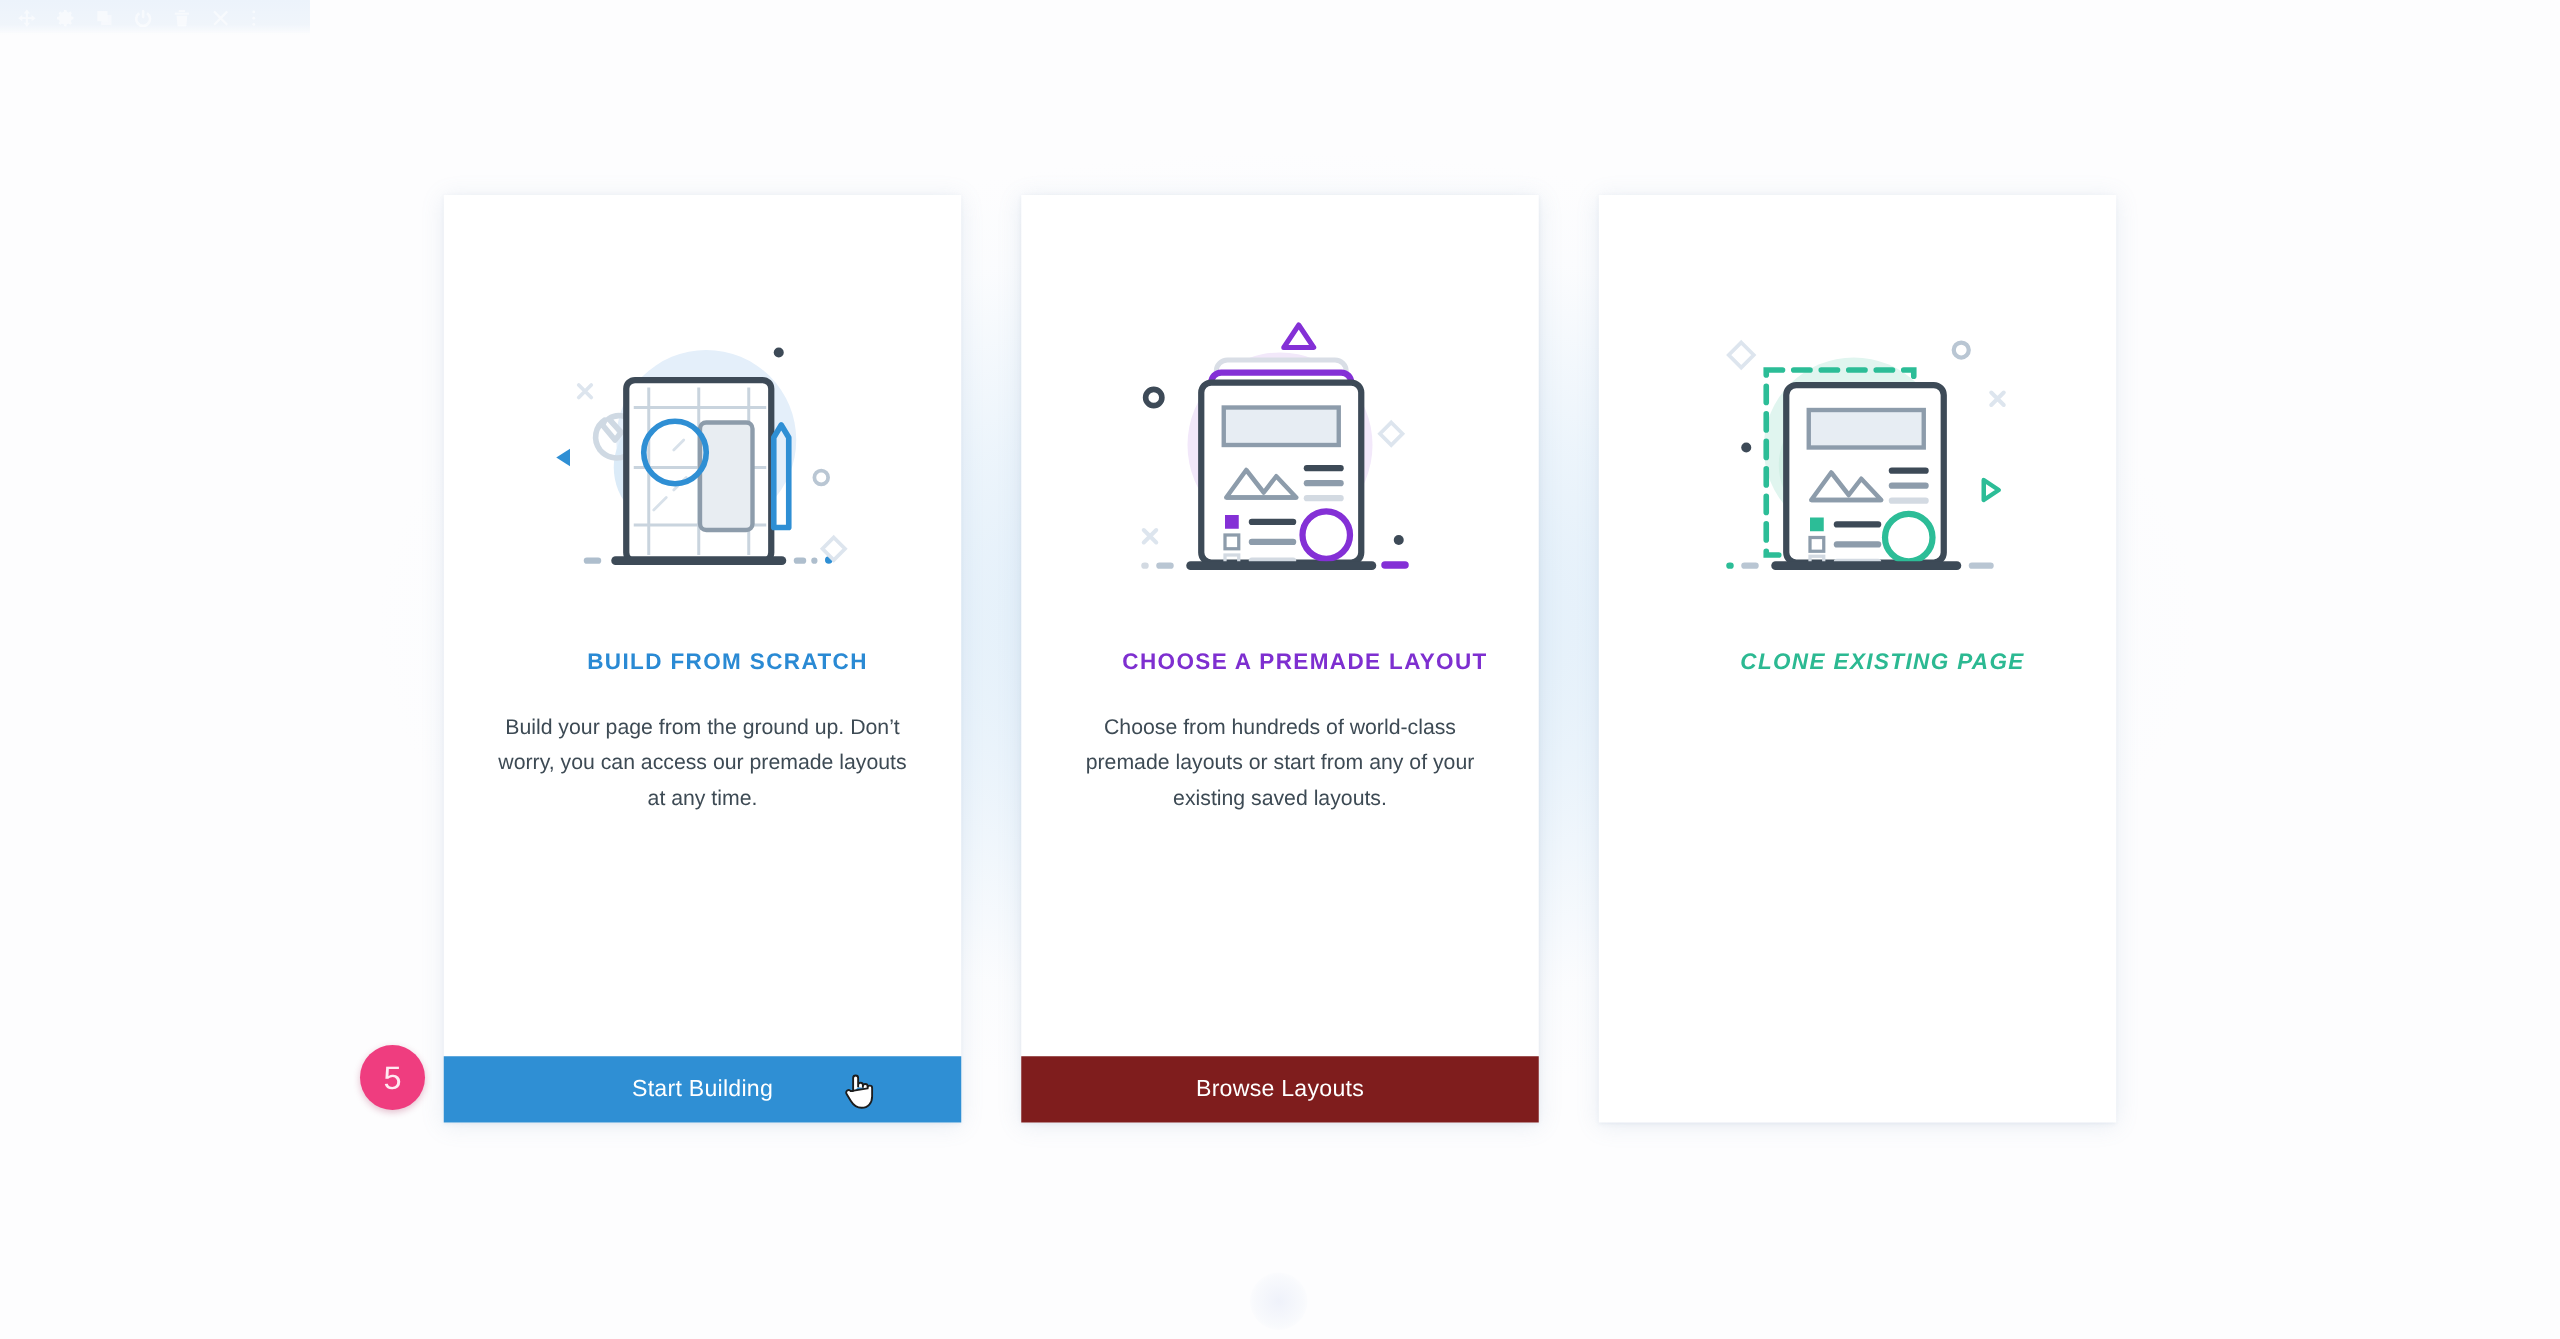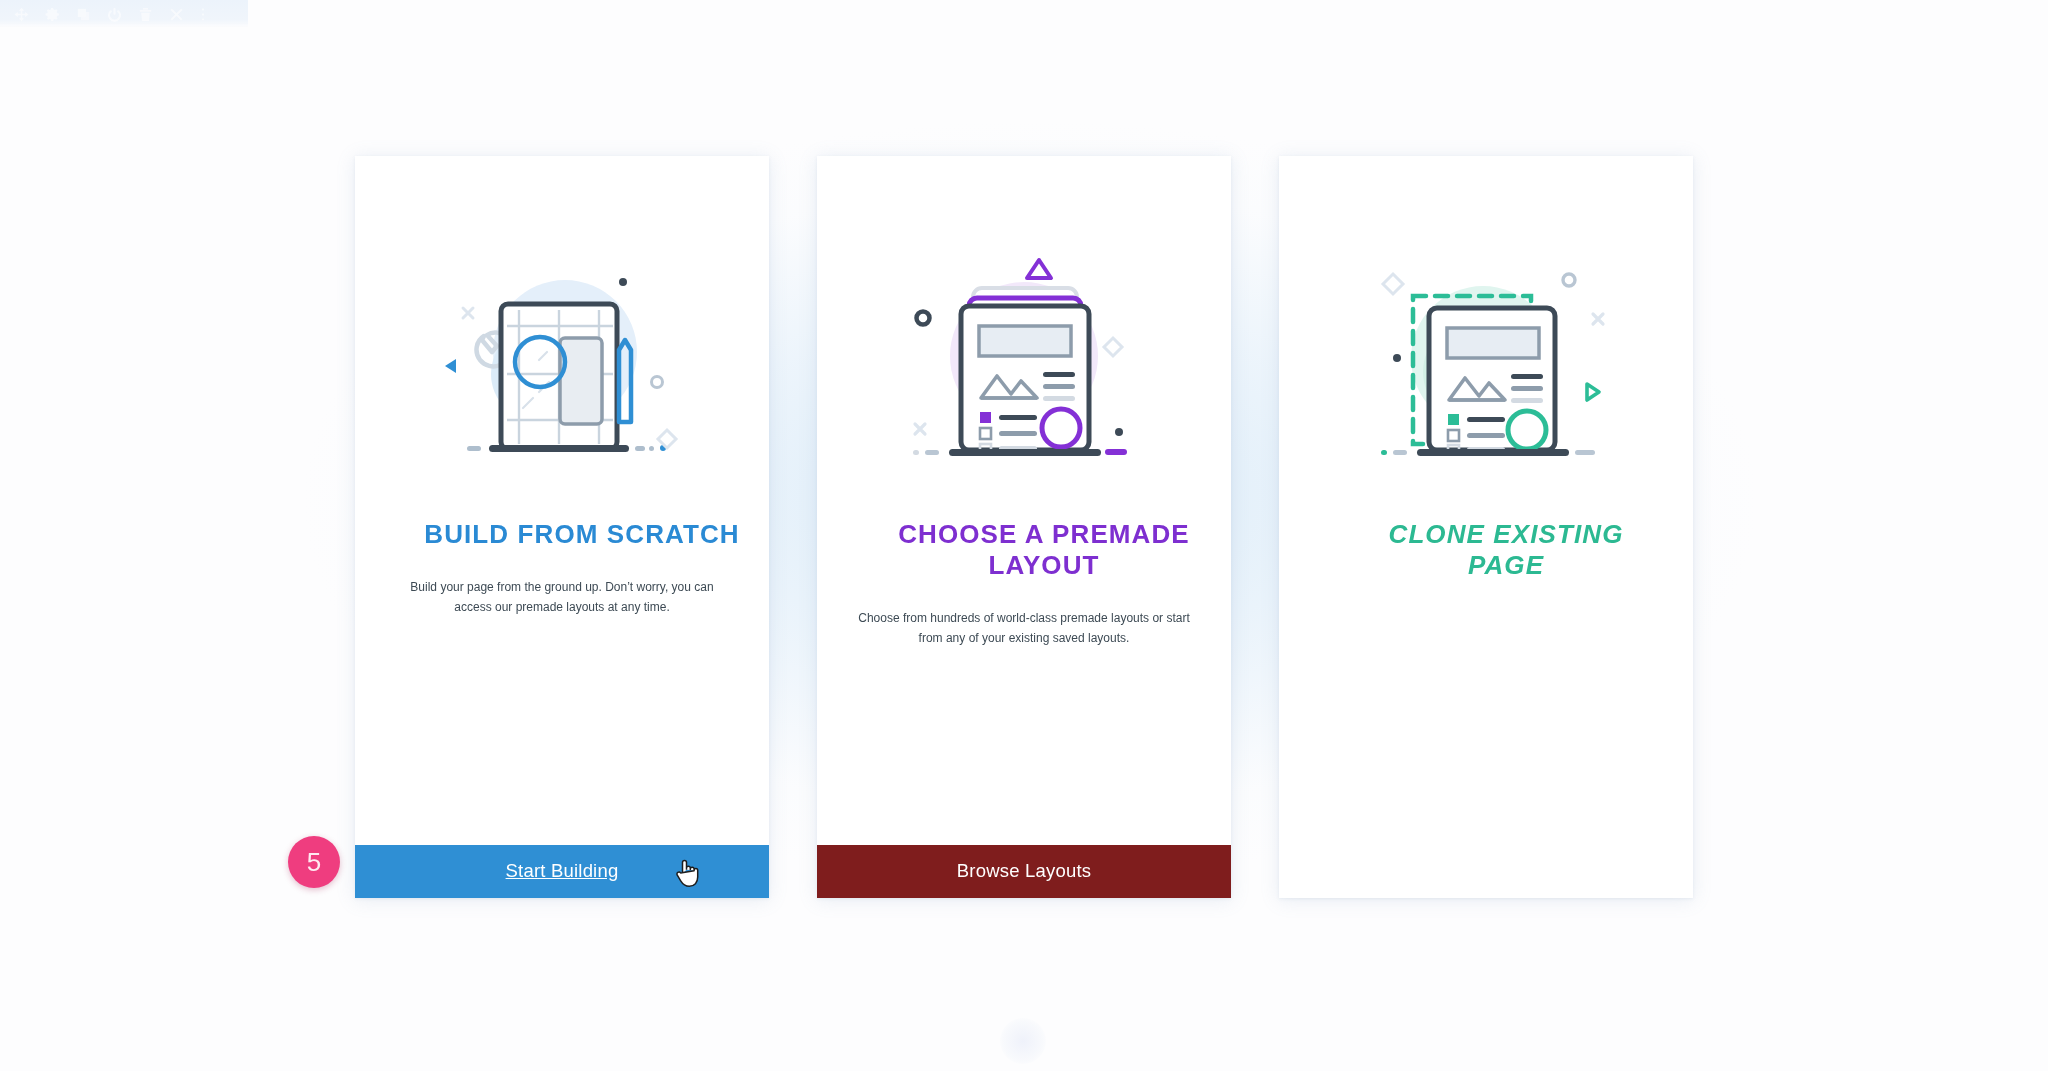--- a/index.html
+++ b/index.html
@@ -95,54 +95,54 @@
 
   .illo {
     margin-top: 96px;
     width: 270px;
     height: 215px;
   }
   .illo svg { display: block; width: 100%; height: 100%; }
 
   .card-title {
     margin-top: 52px;
-    font-size: 26px;
+    font-size: 18px;
     font-weight: bold;
     letter-spacing: 1.1px;
     text-transform: uppercase;
     text-align: center;
     line-height: 1.2;
     padding-left: 40px;
   }
   .c1 .card-title { color: #2a8ad4; }
   .c2 .card-title { color: #7e2fd0; }
   .c3 .card-title { color: #2cb992; font-style: italic; }
 
   .card-desc {
     margin-top: 28px;
-    font-size: 12px;
+    font-size: 17px;
     line-height: 1.66;
     color: #3d4a54;
     text-align: center;
     max-width: 340px;
   }
 
   .card-btn {
     height: 53px;
     display: flex;
     align-items: center;
     justify-content: center;
     color: #ffffff;
     font-size: 18.5px;
     font-weight: normal;
     letter-spacing: .2px;
     cursor: pointer;
     user-select: none;
   }
-  .c1 .card-btn { background: #2f8fd4; text-decoration: underline; }
+  .c1 .card-btn { background: #2f8fd4; }
   .c2 .card-btn { background: #7f1d1d; }
   .c3 .card-btn { background: #2cbd97; }
 
   
   .step-badge {
     position: absolute;
     left: 288px;
     top: 836px;
     width: 52px;
     height: 52px;

